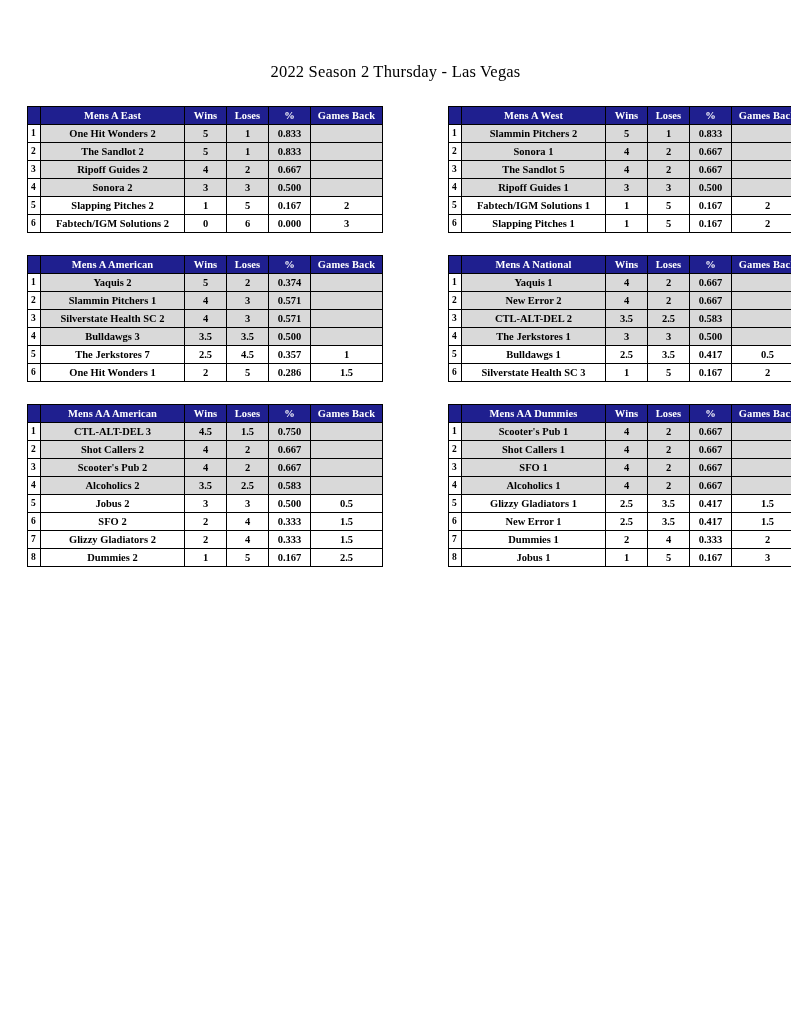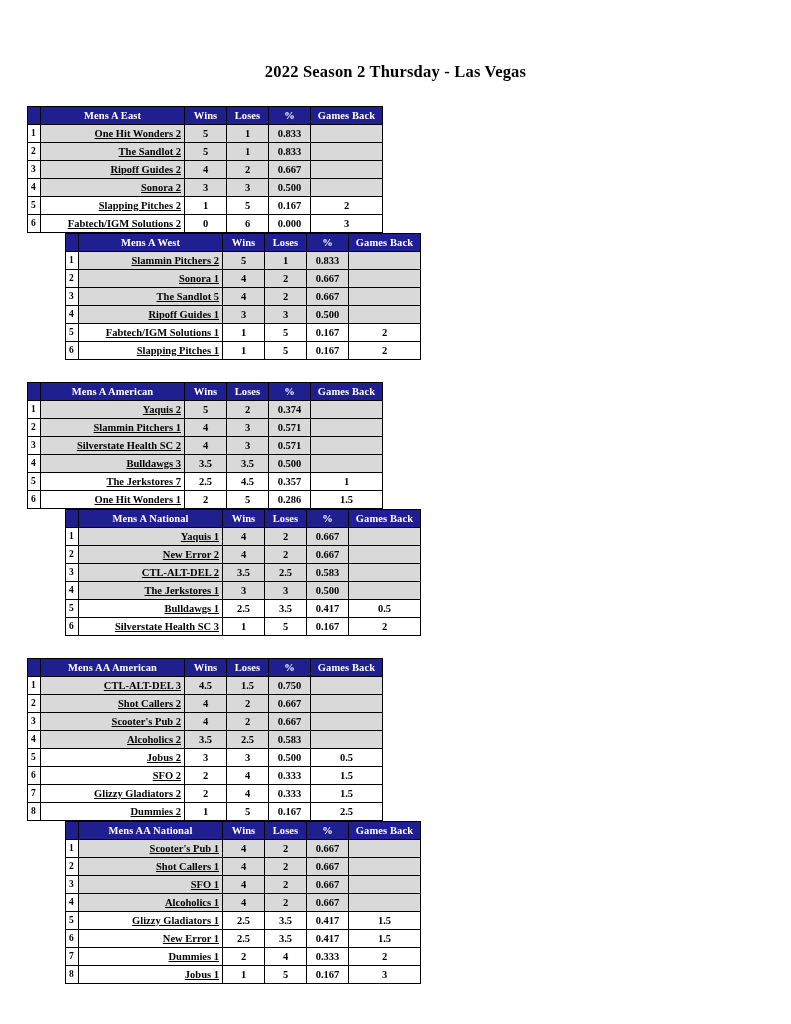--- a/index.html
+++ b/index.html
@@ -10,34 +10,33 @@
     width: 791px;
     height: 1024px;
     background: #ffffff;
     font-family: "Liberation Serif", serif;
     color: #000000;
     position: relative;
   }
   .page-title {
     text-align: center;
     font-size: 16.5px;
-    font-weight: bold;
+    font-weight: normal;
     font-family: "Liberation Serif", serif;
     margin-top: 62px;
     letter-spacing: 0.2px;
   }
   .grid {
     position: relative;
     margin-top: 24px;
   }
   .row-block {
     display: flex;
     justify-content: flex-start;
     margin-bottom: 20px;
-    flex-direction: column;
   }
   .table-slot {
     width: 363px;
   }
   .slot-left { margin-left: 27px; }
   .slot-gap  { margin-left: 65px; }
 
   table.standings {
     border-collapse: collapse;
     width: 335px;
@@ -70,23 +69,22 @@
   }
   
   td.rank {
     width: 13px;
     text-align: left;
     padding-left: 2px;
     font-size: 9.5px;
     background: #ffffff;
   }
   td.team {
-    text-align: right;
+    text-align: center;
     padding-left: 3px;
-    text-decoration: underline;
   }
   td.num {
     text-align: center;
   }
   td.gb {
     text-align: center;
   }
   
   tr.shaded td.team,
   tr.shaded td.num,
@@ -503,21 +501,21 @@
             <col class="c-rank">
             <col class="c-team">
             <col class="c-w">
             <col class="c-l">
             <col class="c-pct">
             <col class="c-gb">
           </colgroup>
         <thead>
           <tr>
             <th class="corner"></th>
-            <th>Mens AA National</th>
+            <th>Mens AA Dummies</th>
             <th>Wins</th>
             <th>Loses</th>
             <th>%</th>
             <th>Games Back</th>
           </tr>
         </thead>
         <tbody>
           <tr class="shaded">
             <td class="rank">1</td>
             <td class="team">Scooter's Pub 1</td>

